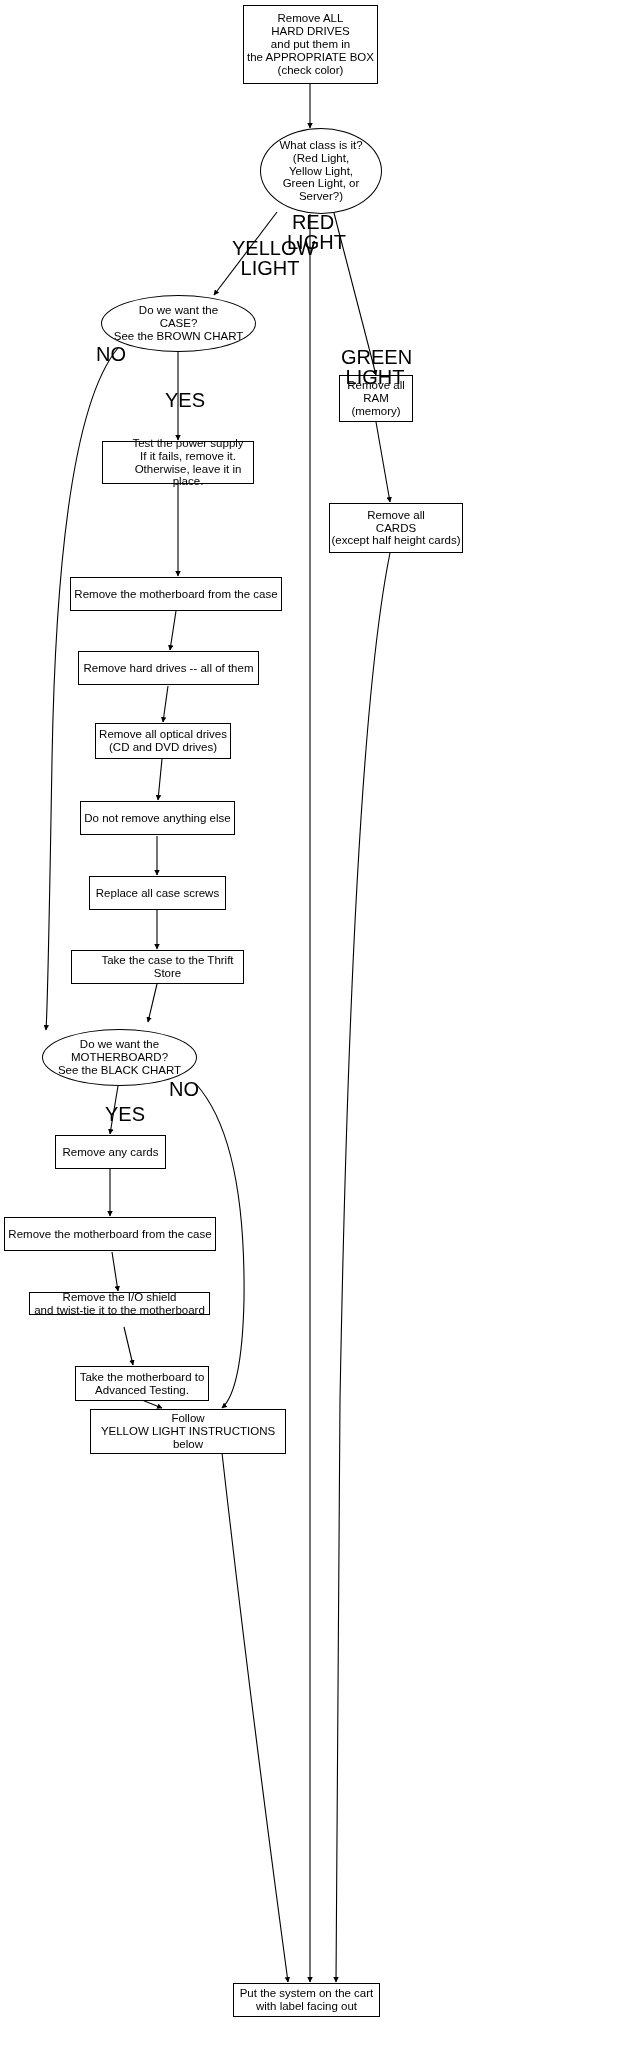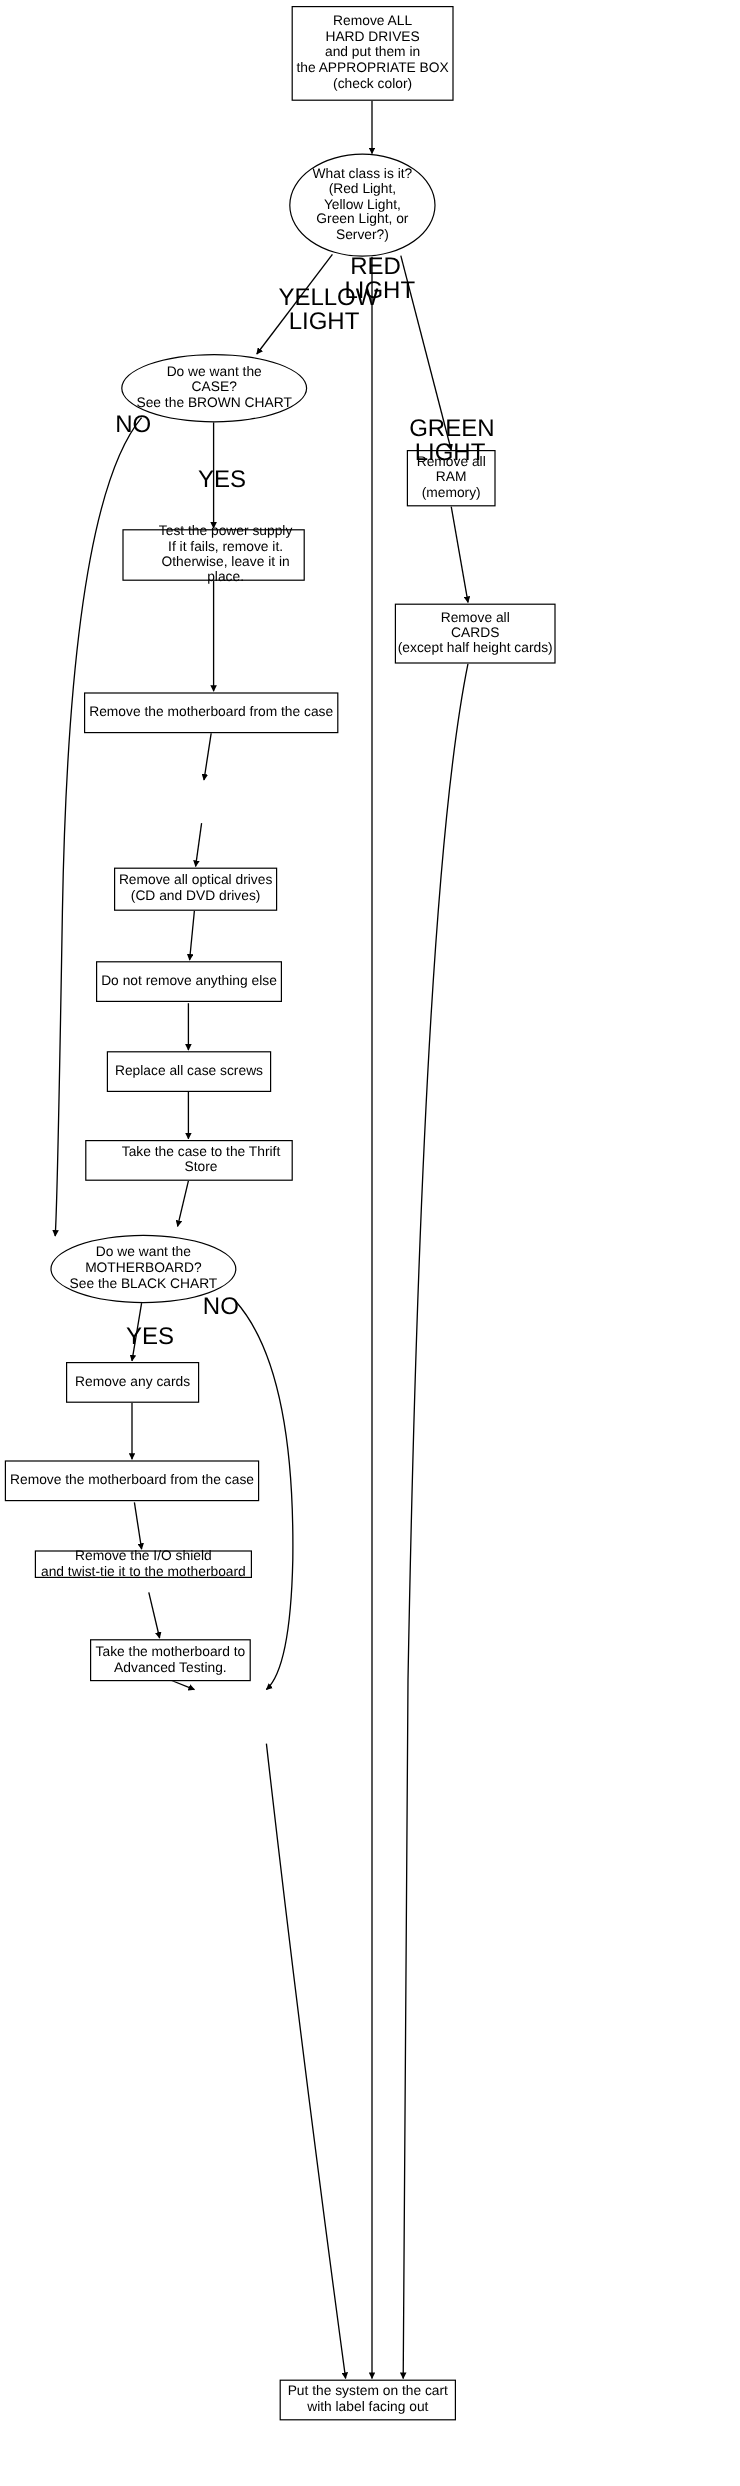--- a/index.html
+++ b/index.html
@@ -112,21 +112,21 @@
       <path d="M 222 1453 Q 250 1700 288 1982"></path>
     </g>
   </svg>
 
   <div class="node box" style="left:243px; top:5px; width:135px; height:79px;">Remove ALL
 HARD DRIVES
 and put them in
 the APPROPRIATE BOX
 (check color)</div>
 
-  <div class="node ellipse" style="left:241px; top:128px; width:122px; height:86px;">What class is it?
+  <div class="node ellipse" style="left:260px; top:128px; width:122px; height:86px;">What class is it?
 (Red Light,
 Yellow Light,
 Green Light, or
 Server?)</div>
 
   <div class="node ellipse" style="left:101px; top:295px; width:155px; height:57px;">Do we want the
 CASE?
 See the BROWN CHART</div>
 
   <div class="node box" style="left:339px; top:375px; width:74px; height:47px;">Remove all
@@ -136,20 +136,21 @@
   <div class="node box" style="left:329px; top:503px; width:134px; height:50px;">Remove all
 CARDS
 (except half height cards)</div>
 
   <div class="node box" style="left:102px; top:441px; width:152px; height:43px;padding-left:20px;">Test the power supply
 If it fails,  remove it.
 Otherwise,  leave it in place.</div>
 
   <div class="node box" style="left:70px; top:577px; width:212px; height:34px;">Remove the motherboard from the case</div>
 
+  <div class="node box" style="left:78px; top:651px; width:181px; height:34px;">Remove hard drives -- all of them</div>
 
   <div class="node box" style="left:95px; top:723px; width:136px; height:36px;">Remove all optical drives
 (CD and DVD drives)</div>
 
   <div class="node box" style="left:80px; top:801px; width:155px; height:34px;">Do not remove anything else</div>
 
   <div class="node box" style="left:89px; top:876px; width:137px; height:34px;">Replace all case screws</div>
 
   <div class="node box" style="left:71px; top:950px; width:173px; height:34px;padding-left:20px;">Take the case to the Thrift Store</div>
 
@@ -160,20 +161,23 @@
   <div class="node box" style="left:55px; top:1135px; width:111px; height:34px;">Remove any cards</div>
 
   <div class="node box" style="left:4px; top:1217px; width:212px; height:34px;">Remove the motherboard from the case</div>
 
   <div class="node box" style="left:29px; top:1292px; width:181px; height:23px;">Remove the I/O shield
 and twist-tie it to the motherboard</div>
 
   <div class="node box" style="left:75px; top:1366px; width:134px; height:35px;">Take the motherboard to
 Advanced Testing.</div>
 
+  <div class="node box" style="left:90px; top:1409px; width:196px; height:45px;">Follow
+YELLOW LIGHT INSTRUCTIONS
+below</div>
 
   <div class="node box" style="left:233px; top:1983px; width:147px; height:34px;">Put the system on the cart
 with label facing out</div>
 
   <div class="edge-label" style="left:287px; top:212px; width:52px;">RED
 LIGHT</div>
 
   <div class="edge-label" style="left:232px; top:238px; width:76px;">YELLOW
 LIGHT</div>
 

